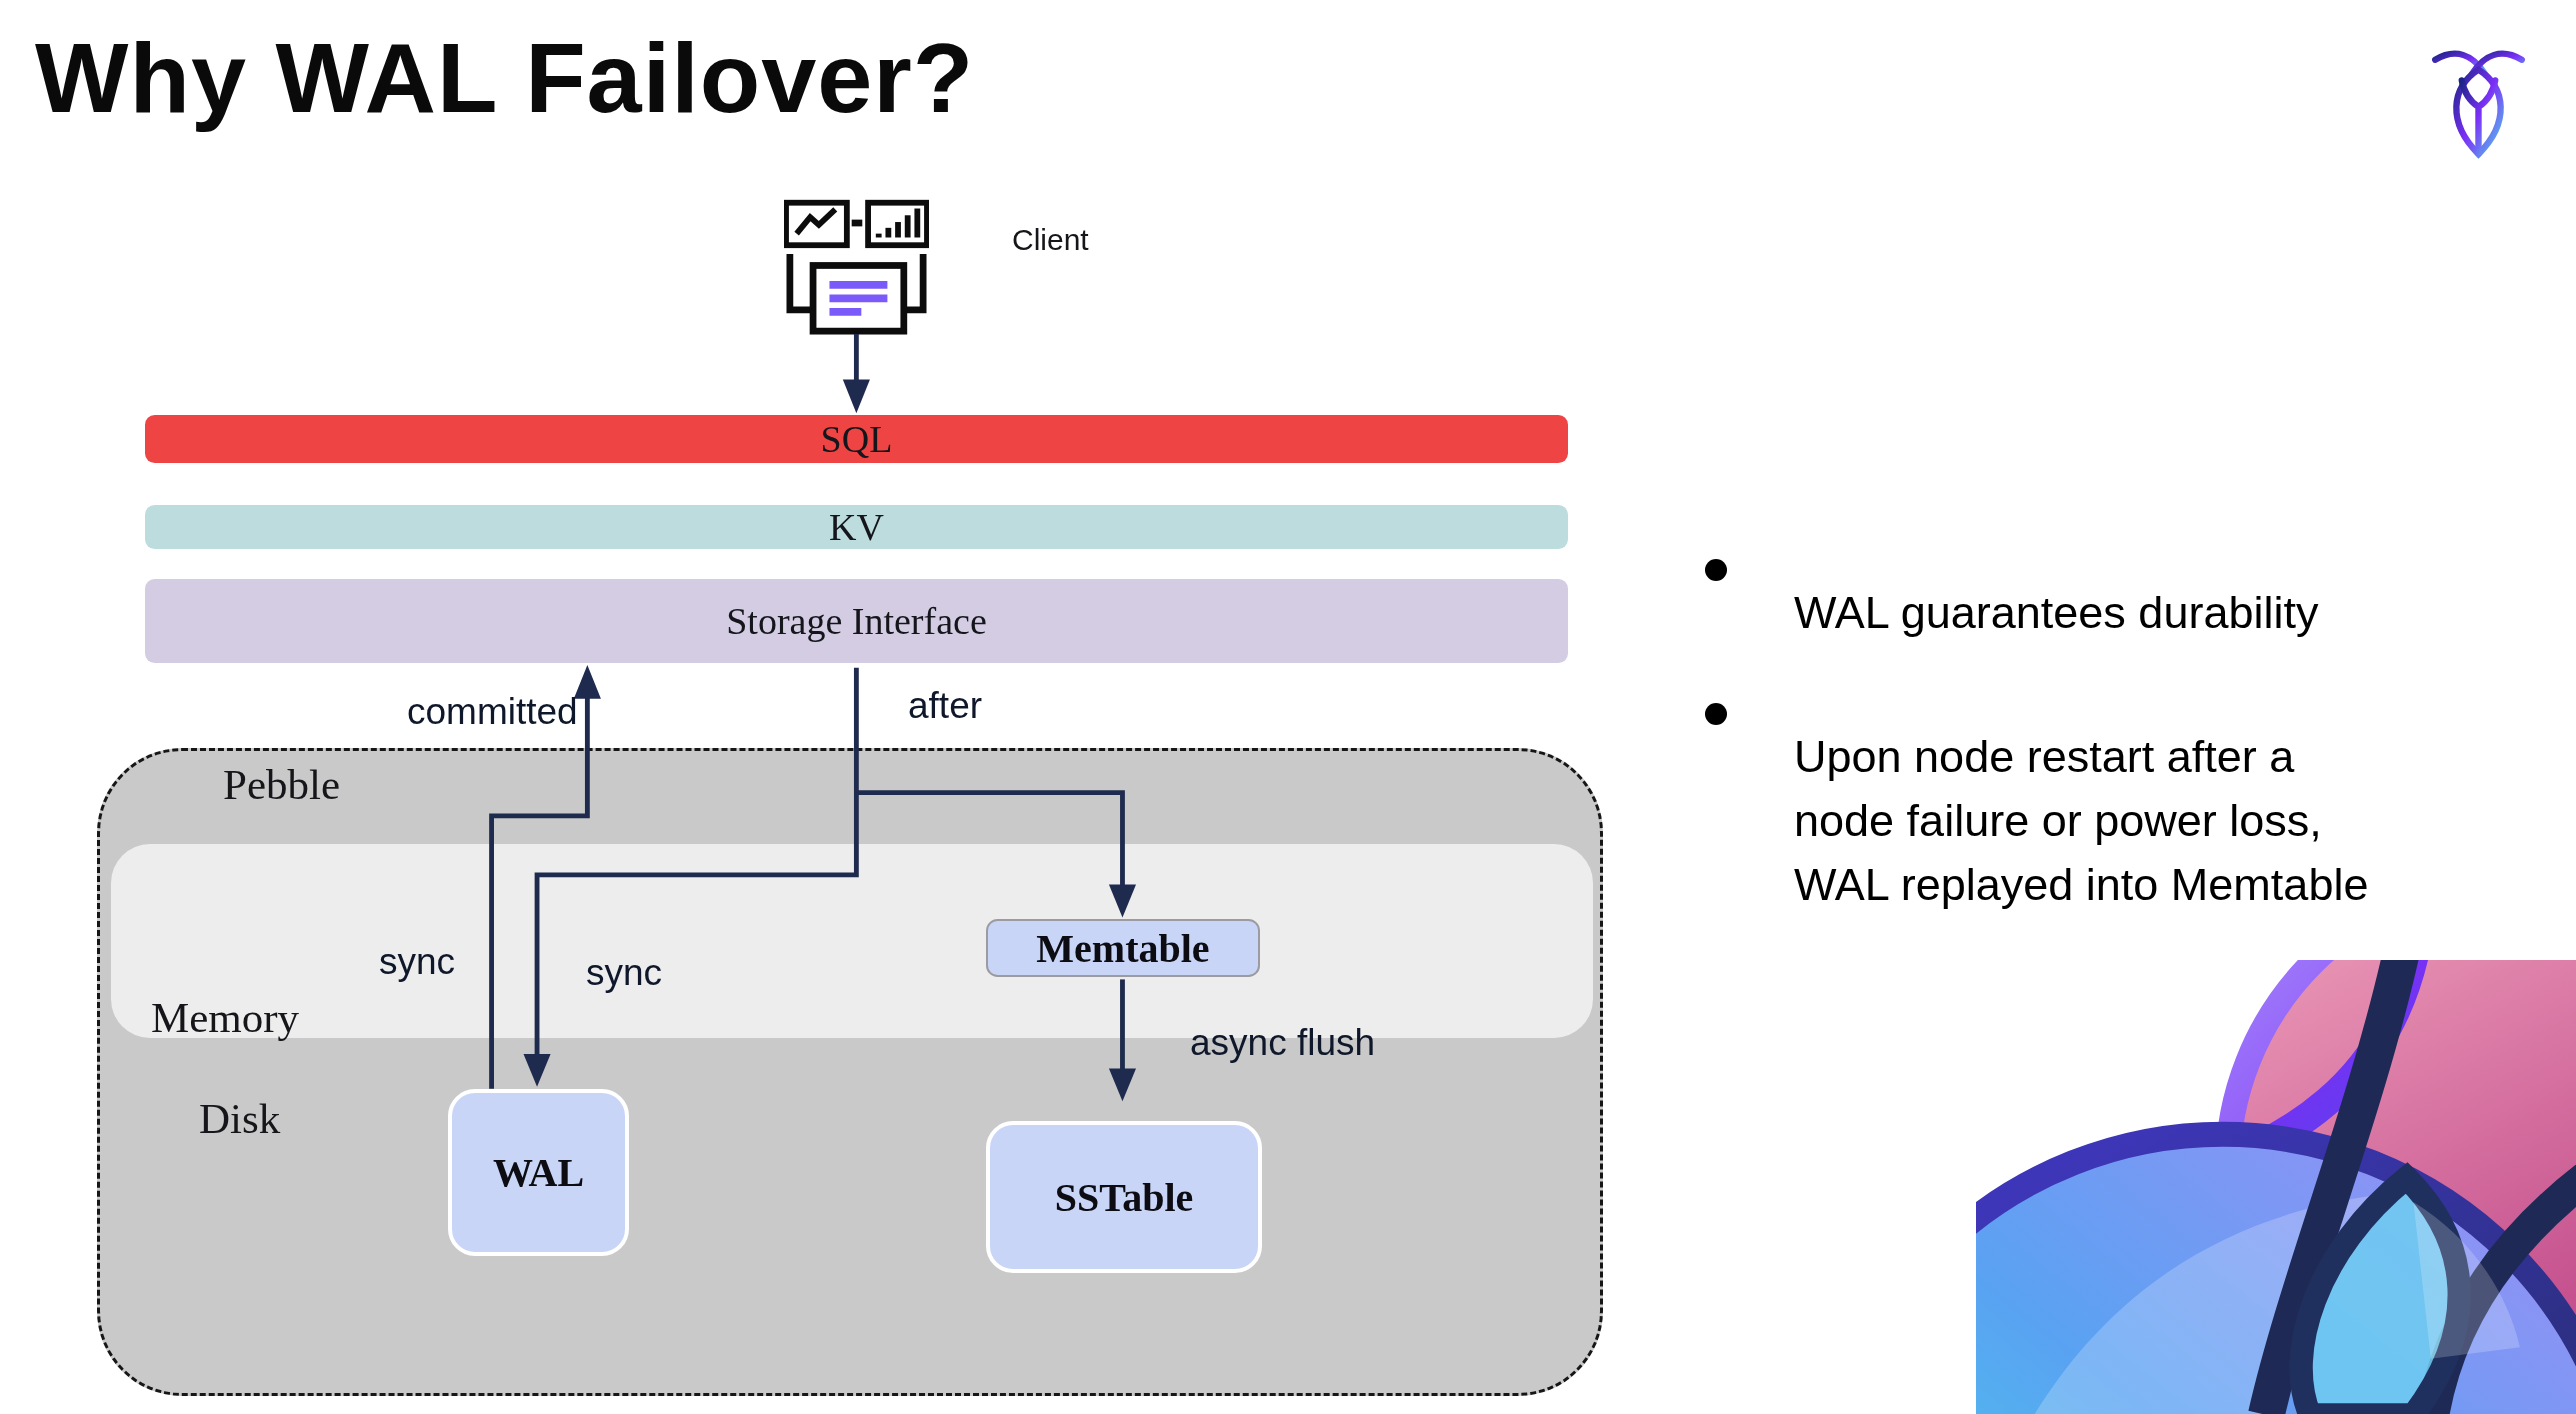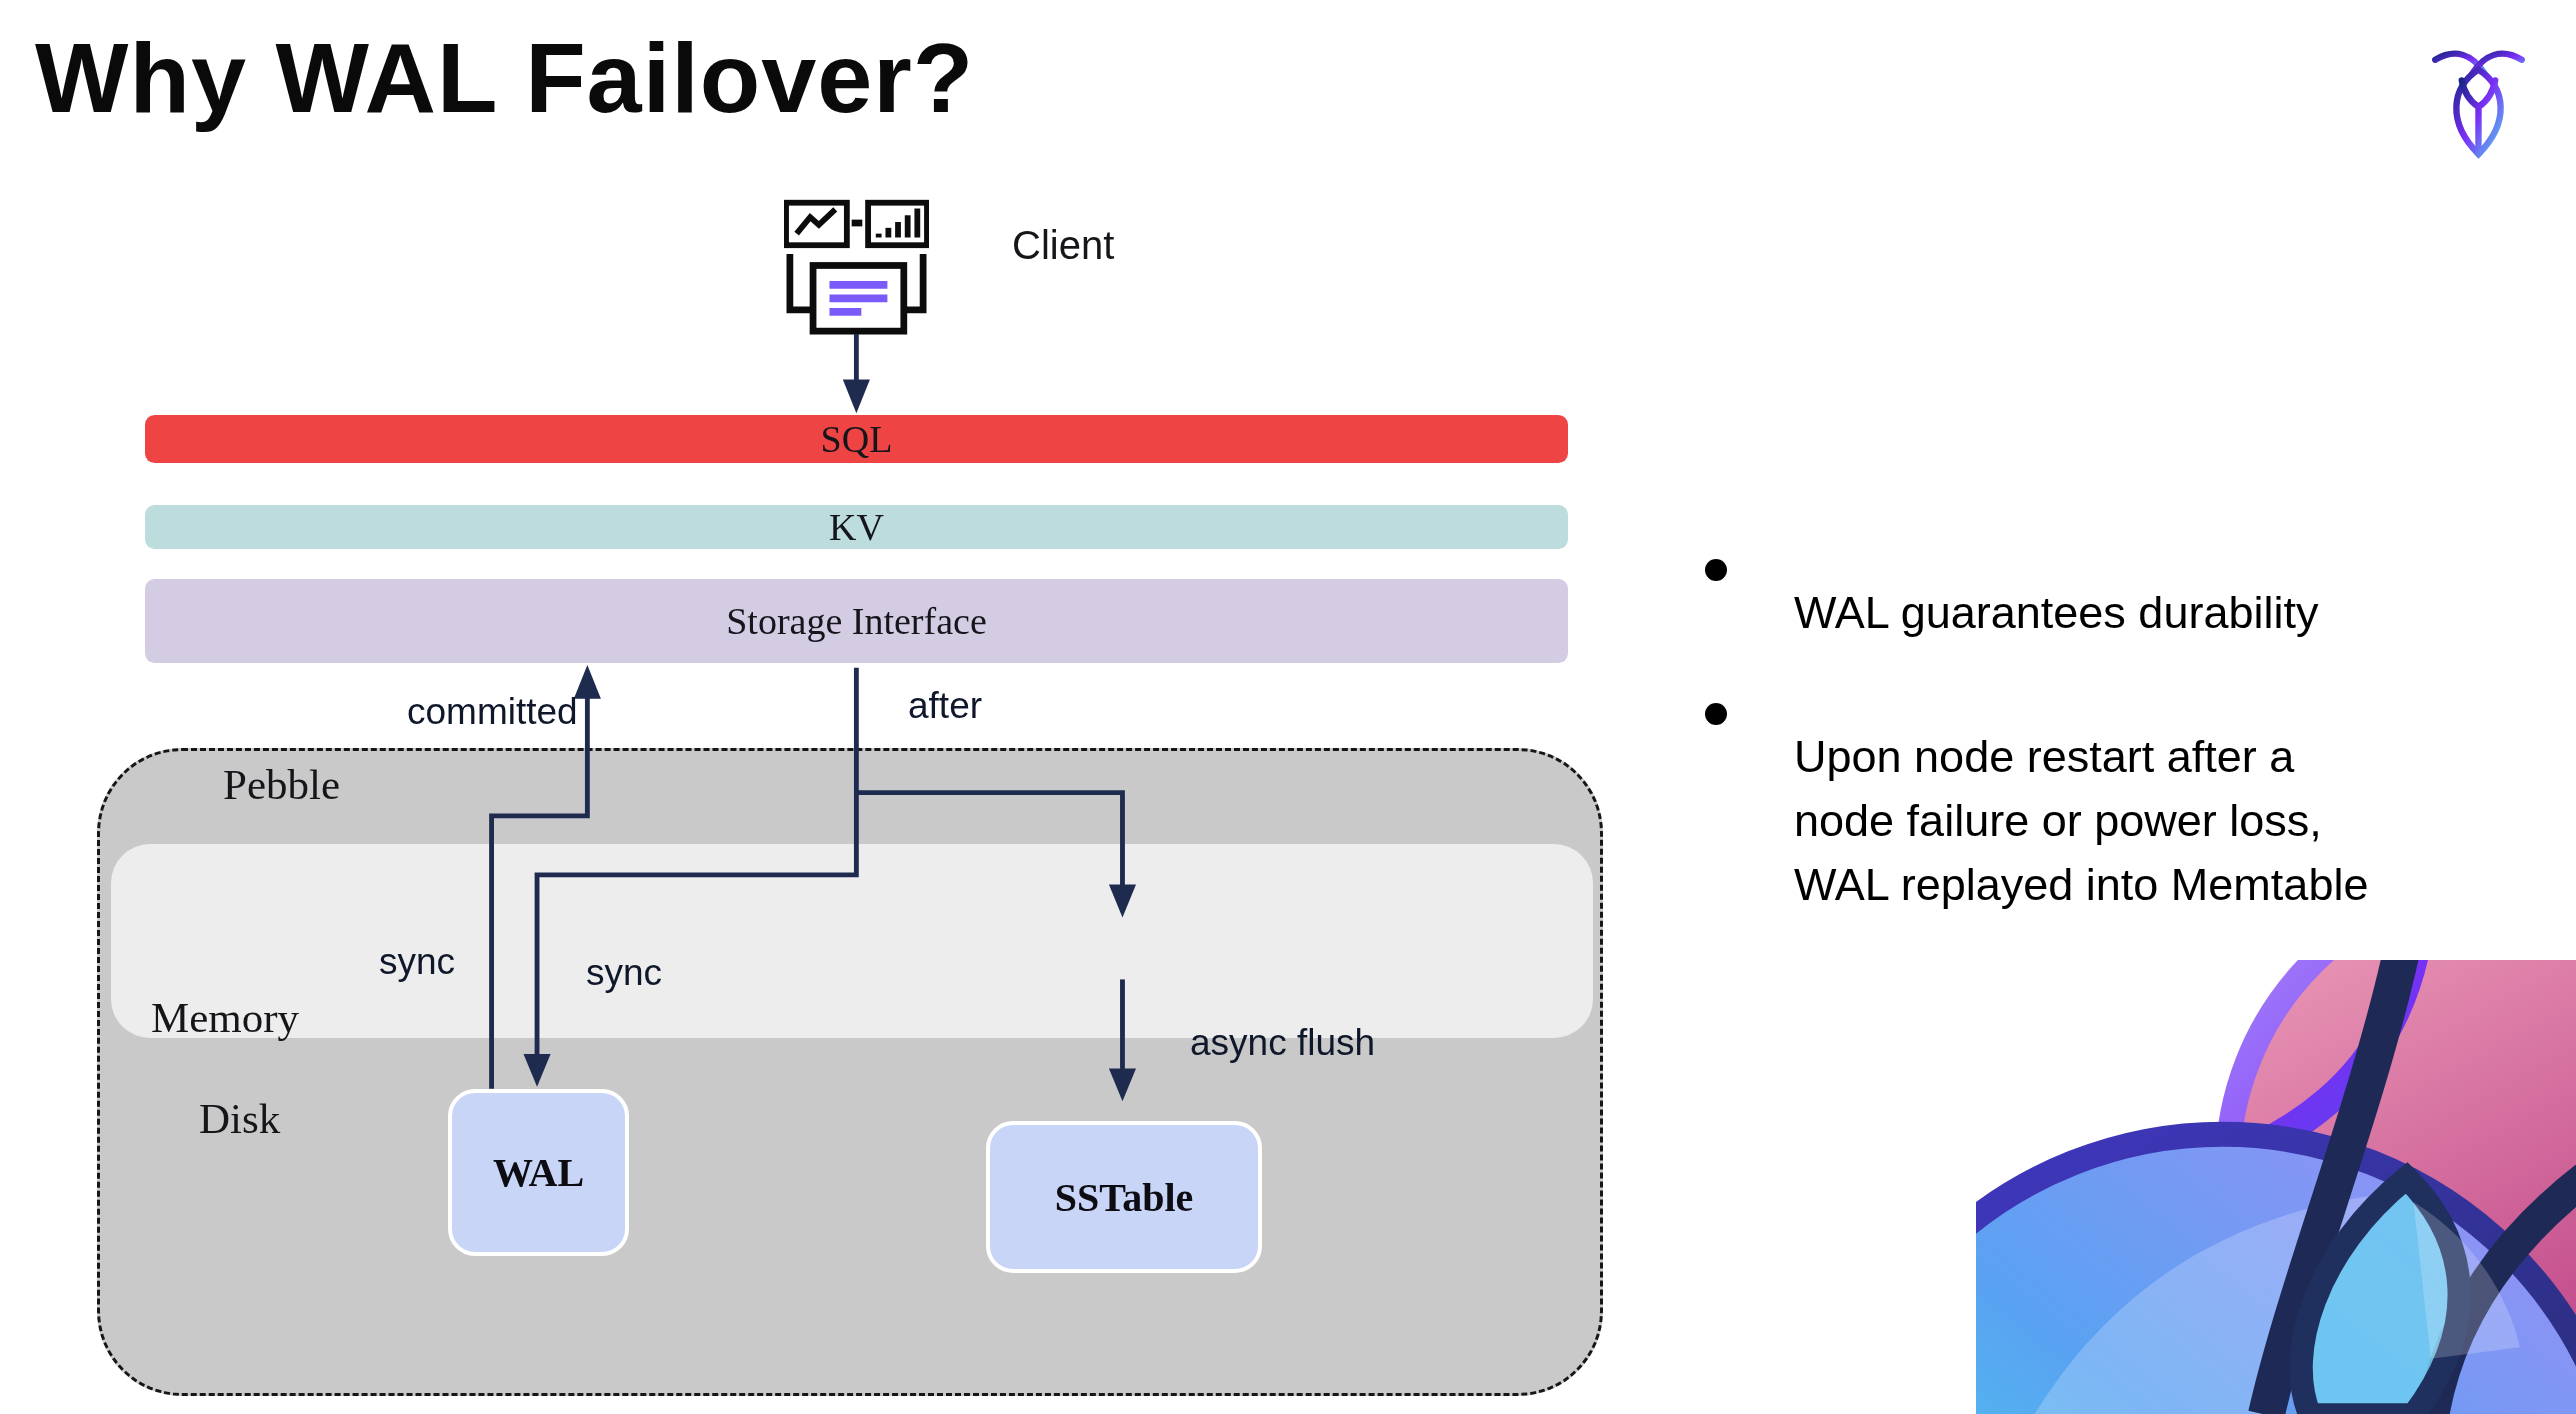--- a/index.html
+++ b/index.html
@@ -9,21 +9,21 @@
   }
   
   .title{
     position:absolute;left:35px;top:21px;margin:0;
     font-size:99px;font-weight:bold;letter-spacing:1px;color:#0a0a0a;
   }
   
   .logo{position:absolute;left:2429px;top:46px;}
   
   .client-icon{position:absolute;left:784px;top:195px;}
-  .client-label{position:absolute;left:1012px;top:223px;font-size:40px;color:#15151a;}
+  .client-label{position:absolute;left:1012px;top:223px;font-size:30px;color:#15151a;}
   
   .bar{
     position:absolute;left:145px;width:1423px;border-radius:9.7px;
     display:flex;align-items:center;justify-content:center;
     font-family:"Liberation Serif","DejaVu Serif",serif;font-size:38px;color:#15151c;
   }
   .bar-sql{top:415px;height:48px;background:#ef4444;}
   .bar-kv{top:505px;height:44px;background:#bcdcdd;}
   .bar-storage{top:579px;height:84px;background:#d3cce2;}
   
@@ -130,20 +130,23 @@
 
   <div class="pebble"></div>
   <div class="memory-band"></div>
   <div class="zone-label lbl-pebble">Pebble</div>
   <div class="zone-label lbl-memory">Memory</div>
   <div class="zone-label lbl-disk">Disk</div>
 
   <div class="node node-wal">
     <span>WAL</span>
   </div>
+  <div class="node node-memtable">
+    <span>Memtable</span>
+  </div>
   <div class="node node-sstable">
     <span>SSTable</span>
   </div>
 
   <svg class="arrows" width="1645" height="1415" viewBox="0 0 1700 1462">
     <g stroke="#1f2b4e" stroke-width="5" fill="none">
       <path d="M 885,345 L 885,394"></path>
       <path d="M 508,1125 L 508,843 L 607,843 L 607,720"></path>
       <path d="M 885,690 L 885,904 L 555,904 L 555,1092"></path>
       <path d="M 885,819 L 1160,819 L 1160,918"></path>

